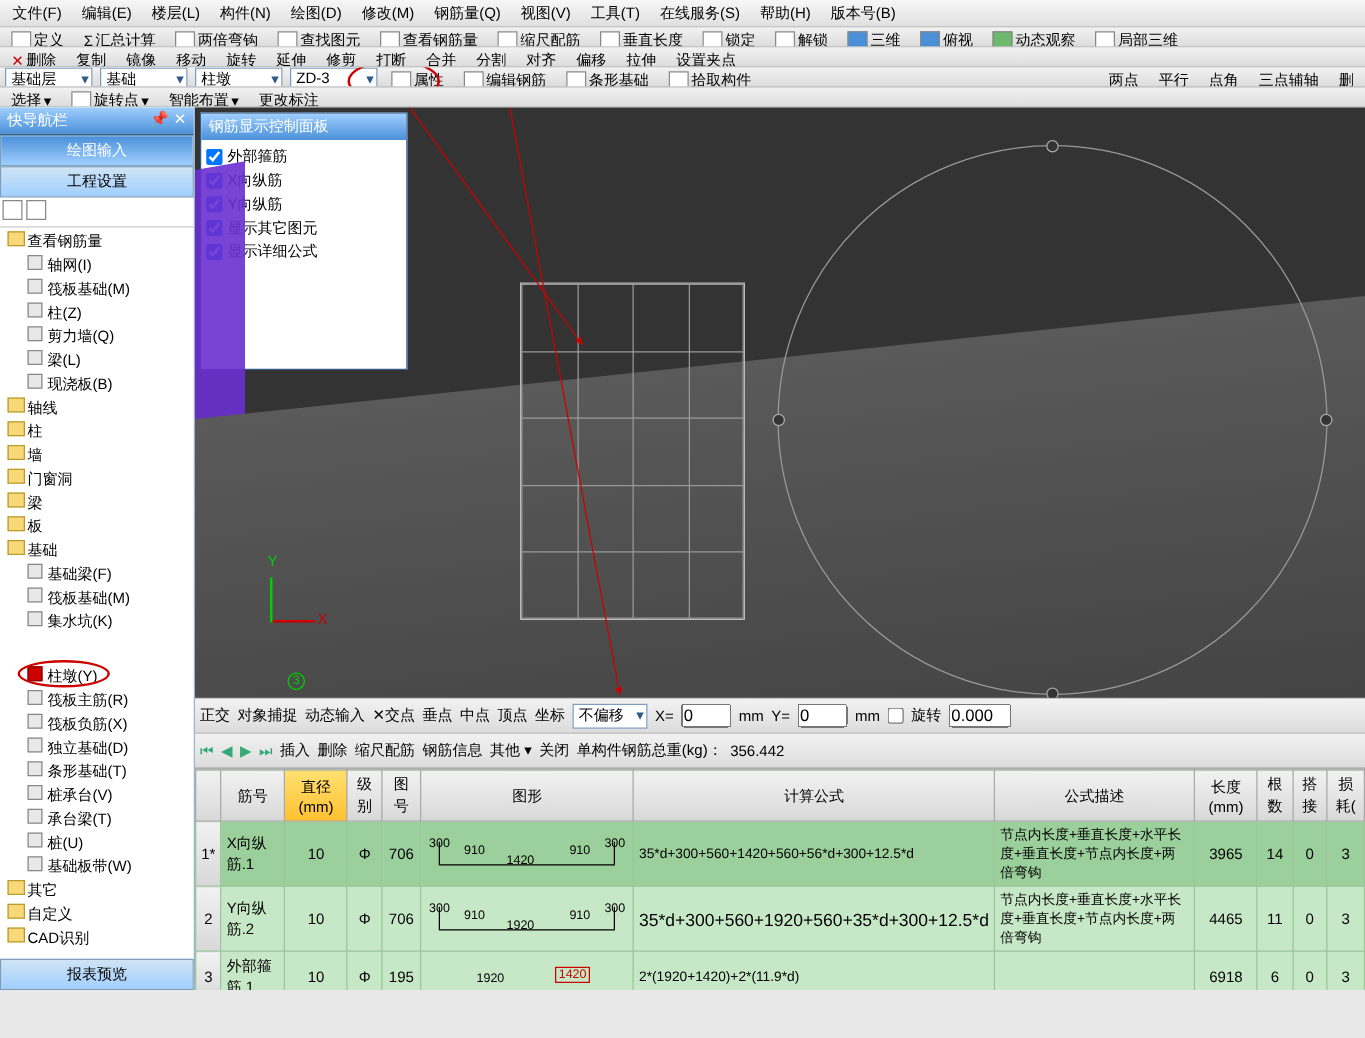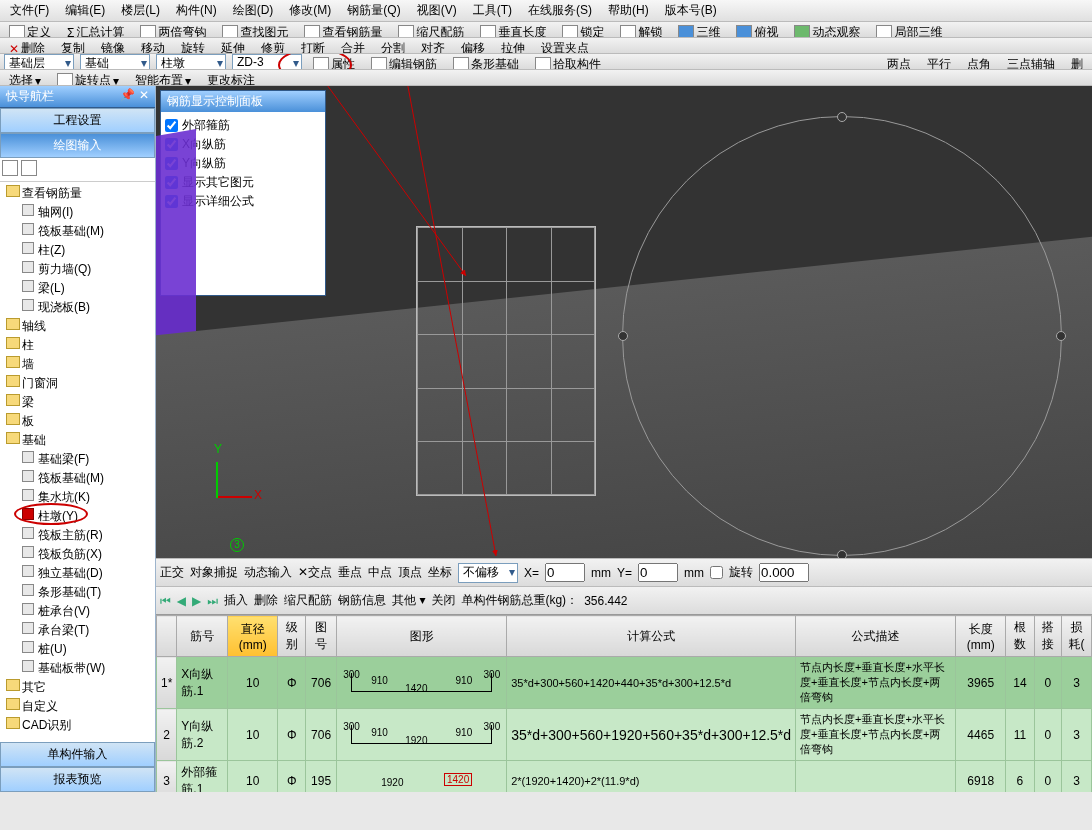--- a/index.html
+++ b/index.html
@@ -219,22 +219,22 @@
       <span>更改标注</span>
     </div>
 </div>
 
 <div class="main">
   <div class="sidebar">
     <div class="side-title">
         <span>快导航栏</span>
         <span>📌 ✕</span>
       </div>
+    <div class="side-tab" style="background:linear-gradient(#4a90d9,#a0cfff);color:#fff">绘图输入</div>
     <div class="side-tab">工程设置</div>
-    <div class="side-tab" style="background:linear-gradient(#4a90d9,#a0cfff);color:#fff">绘图输入</div>
     <div style="padding:2px; border-bottom:1px solid #ccc;">
       <span class="ico"></span>
       <span class="ico"></span>
     </div>
     <div class="tree">
       <div class="tree-item"><span class="fico"></span><span>查看钢筋量</span></div>
       <div class="tree-item sub"><span class="fico"></span><span>轴网(I)</span></div>
       <div class="tree-item sub"><span class="fico"></span><span>筏板基础(M)</span></div>
       <div class="tree-item sub"><span class="fico"></span><span>柱(Z)</span></div>
       <div class="tree-item sub"><span class="fico"></span><span>剪力墙(Q)</span></div>
@@ -243,36 +243,35 @@
       <div class="tree-item"><span class="fico"></span><span>轴线</span></div>
       <div class="tree-item"><span class="fico"></span><span>柱</span></div>
       <div class="tree-item"><span class="fico"></span><span>墙</span></div>
       <div class="tree-item"><span class="fico"></span><span>门窗洞</span></div>
       <div class="tree-item"><span class="fico"></span><span>梁</span></div>
       <div class="tree-item"><span class="fico"></span><span>板</span></div>
       <div class="tree-item"><span class="fico"></span><span>基础</span></div>
       <div class="tree-item sub"><span class="fico"></span><span>基础梁(F)</span></div>
       <div class="tree-item sub"><span class="fico"></span><span>筏板基础(M)</span></div>
       <div class="tree-item sub"><span class="fico"></span><span>集水坑(K)</span></div>
-      <div class="tree-item sub hl" style="position:relative;"><span class="fico"></span><span>柱墩(Y)</span>
+      <div class="tree-item sub hl" style="position:relative;margin-top:25px;"><span class="fico"></span><span>柱墩(Y)</span>
         <div class="annot-circle" style="left:14px; top:-4px; width:74px; height:22px;"></div>
       </div>
       <div class="tree-item sub"><span class="fico"></span><span>筏板主筋(R)</span></div>
       <div class="tree-item sub"><span class="fico"></span><span>筏板负筋(X)</span></div>
       <div class="tree-item sub"><span class="fico"></span><span>独立基础(D)</span></div>
       <div class="tree-item sub"><span class="fico"></span><span>条形基础(T)</span></div>
       <div class="tree-item sub"><span class="fico"></span><span>桩承台(V)</span></div>
       <div class="tree-item sub"><span class="fico"></span><span>承台梁(T)</span></div>
       <div class="tree-item sub"><span class="fico"></span><span>桩(U)</span></div>
       <div class="tree-item sub"><span class="fico"></span><span>基础板带(W)</span></div>
       <div class="tree-item"><span class="fico"></span><span>其它</span></div>
       <div class="tree-item"><span class="fico"></span><span>自定义</span></div>
       <div class="tree-item"><span class="fico"></span><span>CAD识别</span></div>
     </div>
-    <div class="side-tab">单构件输入</div>
     <div class="side-tab">报表预览</div>
   </div>
 
   <div style="flex:1; display:flex; flex-direction:column;">
     <div class="view3d">
 
       <div class="panel">
         <div class="panel-title">钢筋显示控制面板</div>
         <div class="panel-body">
           <label><input type="checkbox" checked="" style=""><span>外部箍筋</span></label>
@@ -393,21 +392,21 @@
                   <span style="position:absolute;left:2px;top:0;font-size:10px">300</span>
                   <span style="position:absolute;left:30px;top:6px;font-size:10px">910</span>
                   <span style="position:absolute;left:64px;top:14px;font-size:10px">1420</span>
                   <span style="position:absolute;right:30px;top:6px;font-size:10px">910</span>
                   <span style="position:absolute;right:2px;top:0;font-size:10px">300</span>
                   <div style="position:absolute;left:10px;right:10px;top:22px;height:1px;background:#000"></div>
                   <div style="position:absolute;left:10px;top:4px;width:1px;height:18px;background:#000"></div>
                   <div style="position:absolute;right:10px;top:4px;width:1px;height:18px;background:#000"></div>
                 </div>
               </td>
-              <td class="left sel-row" style="font-size:11px">35*d+300+560+1420+440+35*d+300+12.5*d</td>
+              <td class="left sel-row" style="font-size:11px">35*d+300+560+1420+560+56*d+300+12.5*d</td>
               <td class="left sel-row" style="font-size:11px">节点内长度+垂直长度+水平长度+垂直长度+节点内长度+两倍弯钩</td>
               <td class="sel-row">3965</td>
               <td class="sel-row">14</td>
               <td class="sel-row">0</td>
               <td class="sel-row">3</td>
             </tr>
             <tr>
               <td class="rowhdr">2</td>
               <td class="left ">Y向纵筋.2</td>
               <td class="">10</td>

